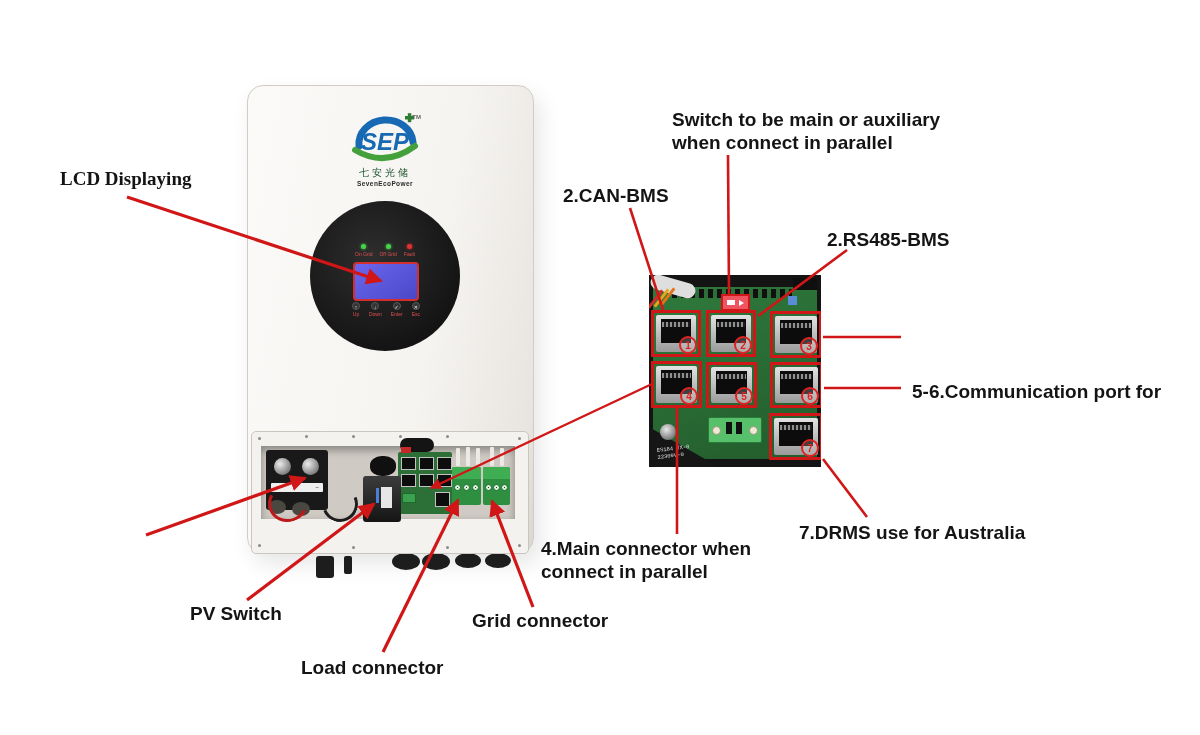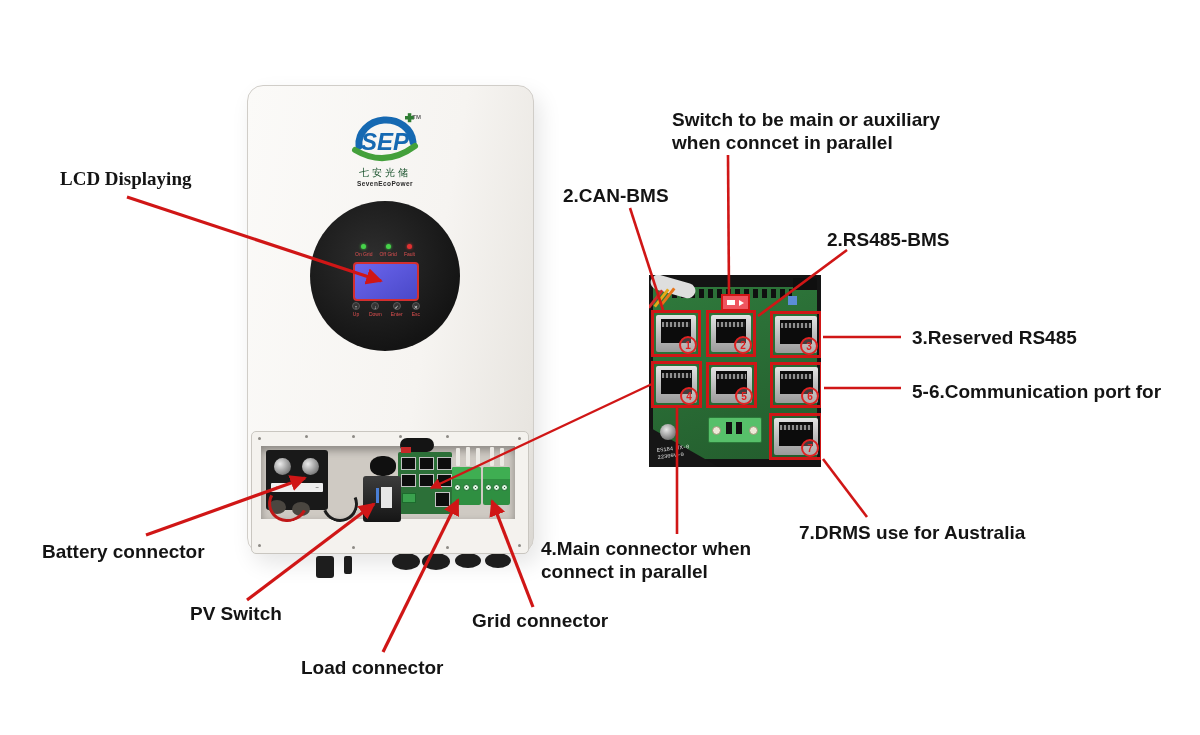--- a/index.html
+++ b/index.html
@@ -285,31 +285,29 @@
       <line x1="847" y1="250" x2="758" y2="316" stroke-width="2.6"></line>
       <line x1="823" y1="337" x2="901" y2="337" stroke-width="2.6"></line>
       <line x1="824" y1="388" x2="901" y2="388" stroke-width="2.6"></line>
       <line x1="823" y1="459" x2="867" y2="517" stroke-width="2.6"></line>
     </g>
   </svg>
 
   <div class="lbl" style="left:60px;top:167px;font-family:Liberation Serif, serif;">LCD Displaying</div>
   <div class="lbl" style="left:672px;top:108px;">
     <span>Switch to be main or auxiliary</span>
-    <span class="l2">when conncet in parallel</span>
+    <span class="l2">when connect in parallel</span>
   </div>
   <div class="lbl" style="left:563px;top:184px;">2.CAN-BMS</div>
   <div class="lbl" style="left:827px;top:228px;text-align:right;">2.RS485-BMS</div>
-  <div class="lbl" style="left:912px;top:326px;">3.Reserved RS485</div>
   <div class="lbl ind6" style="left:912px;top:380px;">
     <span>5-6.Communication port for</span>
   </div>
   <div class="lbl" style="left:799px;top:521px;">7.DRMS use for Australia</div>
   <div class="lbl" style="left:541px;top:537px;">
     <span>4.Main connector when</span>
     <span class="l2">connect in parallel</span>
   </div>
-  <div class="lbl" style="left:42px;top:540px;">Battery connector</div>
   <div class="lbl" style="left:190px;top:602px;">PV Switch</div>
   <div class="lbl" style="left:472px;top:609px;">Grid connector</div>
   <div class="lbl" style="left:301px;top:656px;">Load connector</div>
 
 </div>
 
 </body></html>

